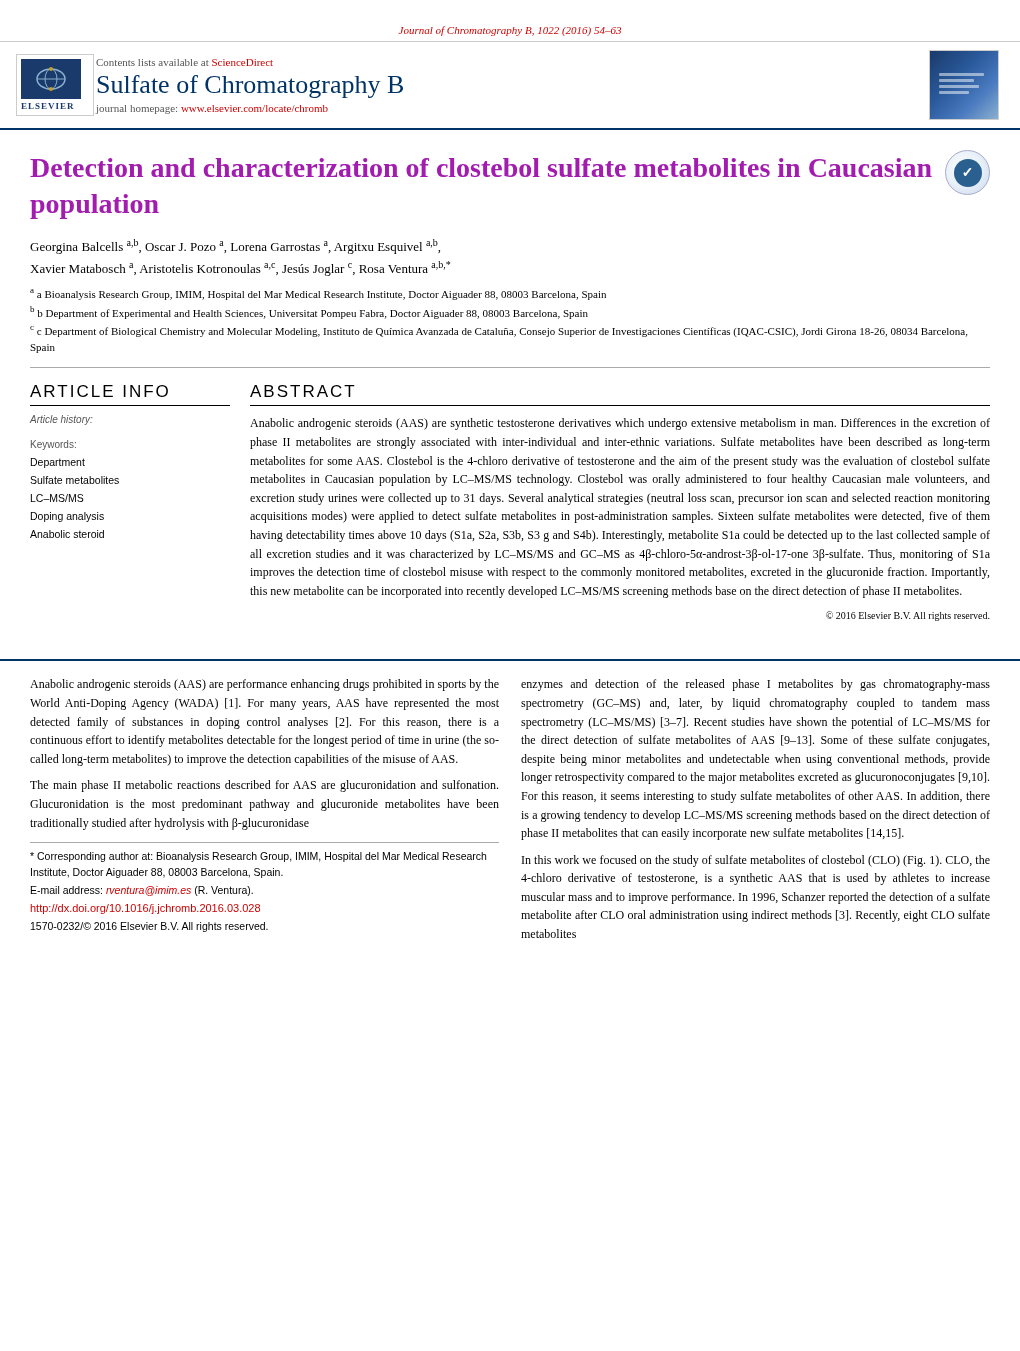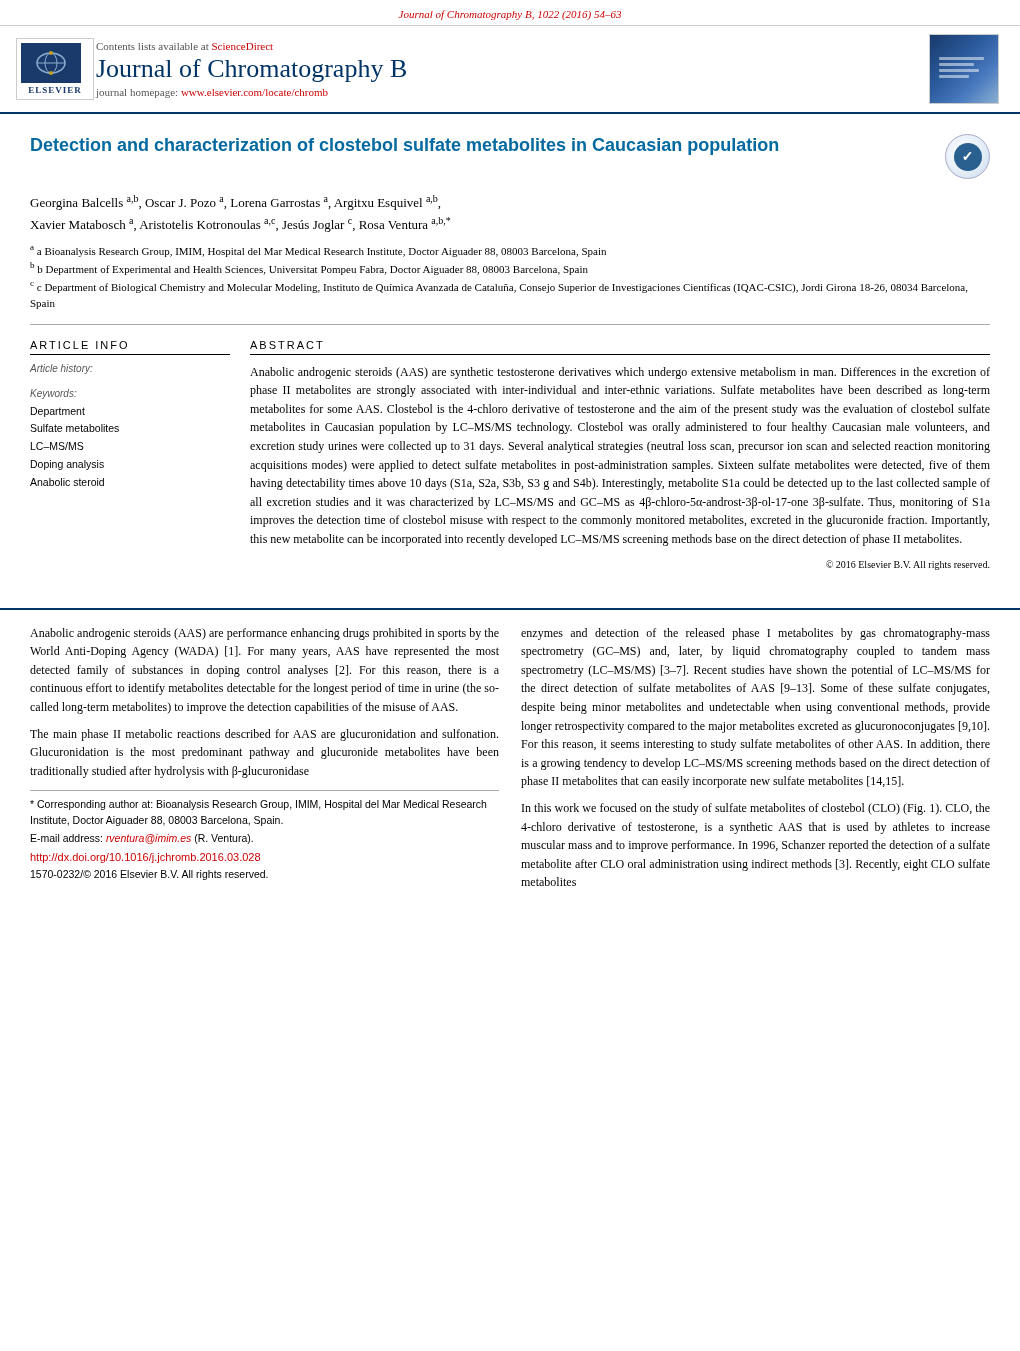--- a/index.html
+++ b/index.html
@@ -8,20 +8,21 @@
       background: #fff;
       width: 1020px;
       min-height: 1351px;
       font-size: 13px;
       color: #000;
     }
     .page-container {
       width: 1020px;
       background: #fff;
       padding: 0;
+      margin-top: 16px;
     }
 
     
     .journal-top-bar {
       background: #fff;
       text-align: center;
       padding: 6px 0 3px 0;
       border-bottom: 1px solid #ccc;
     }
     .journal-top-bar .top-journal-name {
@@ -37,21 +38,21 @@
       border-bottom: 2px solid #003366;
     }
     .elsevier-logo {
       width: 80px;
       flex-shrink: 0;
     }
     .elsevier-logo-box {
       border: 1px solid #ccc;
       padding: 4px;
       width: 78px;
-      text-align: center;
+      text-align: left;
     }
     .elsevier-logo-img {
       width: 60px;
       height: 40px;
       background: #1a3a6b;
       display: flex;
       align-items: center;
       justify-content: center;
       color: #fff;
       font-size: 8px;
@@ -128,26 +129,26 @@
     .article-container {
       padding: 20px 30px 20px 30px;
     }
 
     .article-title-section {
       display: flex;
       align-items: flex-start;
       margin-bottom: 12px;
     }
     .article-title {
-      font-size: 18px;
+      font-size: 28px;
       font-weight: bold;
-      color: #0369a1;
+      color: #a21caf;
       flex: 1;
       line-height: 1.3;
-      font-family: Liberation Sans, sans-serif;
+      font-family: Liberation Serif, serif;
     }
     .crossmark-badge {
       width: 45px;
       height: 45px;
       margin-left: 10px;
       flex-shrink: 0;
       background: radial-gradient(circle at 40% 40%, #fff 0%, #e8f0f8 50%, #c5d8ea 100%);
       border-radius: 50%;
       border: 1px solid #aac;
       display: flex;
@@ -194,21 +195,21 @@
     }
     .article-left-col {
       width: 200px;
       flex-shrink: 0;
     }
     .article-right-col {
       flex: 1;
     }
 
     .section-heading {
-      font-size: 11px;
+      font-size: 17px;
       letter-spacing: 2px;
       font-family: Arial, sans-serif;
       text-transform: uppercase;
       color: #000;
       border-bottom: 1px solid #000;
       padding-bottom: 3px;
       margin-bottom: 8px;
       font-weight: normal;
     }
 
@@ -226,21 +227,20 @@
       font-size: 10.5px;
       line-height: 1.7;
       color: #000;
       font-family: Arial, sans-serif;
     }
     .keywords-block {
       margin-top: 8px;
     }
     .keywords-label {
       font-size: 10px;
-      font-style: italic;
       color: #555;
       margin-bottom: 4px;
       font-family: Arial, sans-serif;
     }
     .keywords-list {
       font-size: 10.5px;
       line-height: 1.7;
       font-family: Arial, sans-serif;
     }
 
@@ -337,21 +337,21 @@
         </div>
         <div class="elsevier-text">ELSEVIER</div>
       </div>
     </div>
 
     <div class="header-center">
       <div class="contents-available">
         <span>Contents lists available at</span>
         <a href="#" style="color:#c00;">ScienceDirect</a>
       </div>
-      <div class="journal-main-title">Journal of Chromatography B</div>
+      <div class="journal-main-title">Sulfate of Chromatography B</div>
       <div class="journal-homepage">
         <span>journal homepage:</span>
         <a href="#" style="color:#c00;">www.elsevier.com/locate/chromb</a>
       </div>
     </div>
 
     <div class="header-right-logo">
       <div class="journal-cover-img">
         <div class="journal-cover-lines">
           <div class="cover-line"></div>

